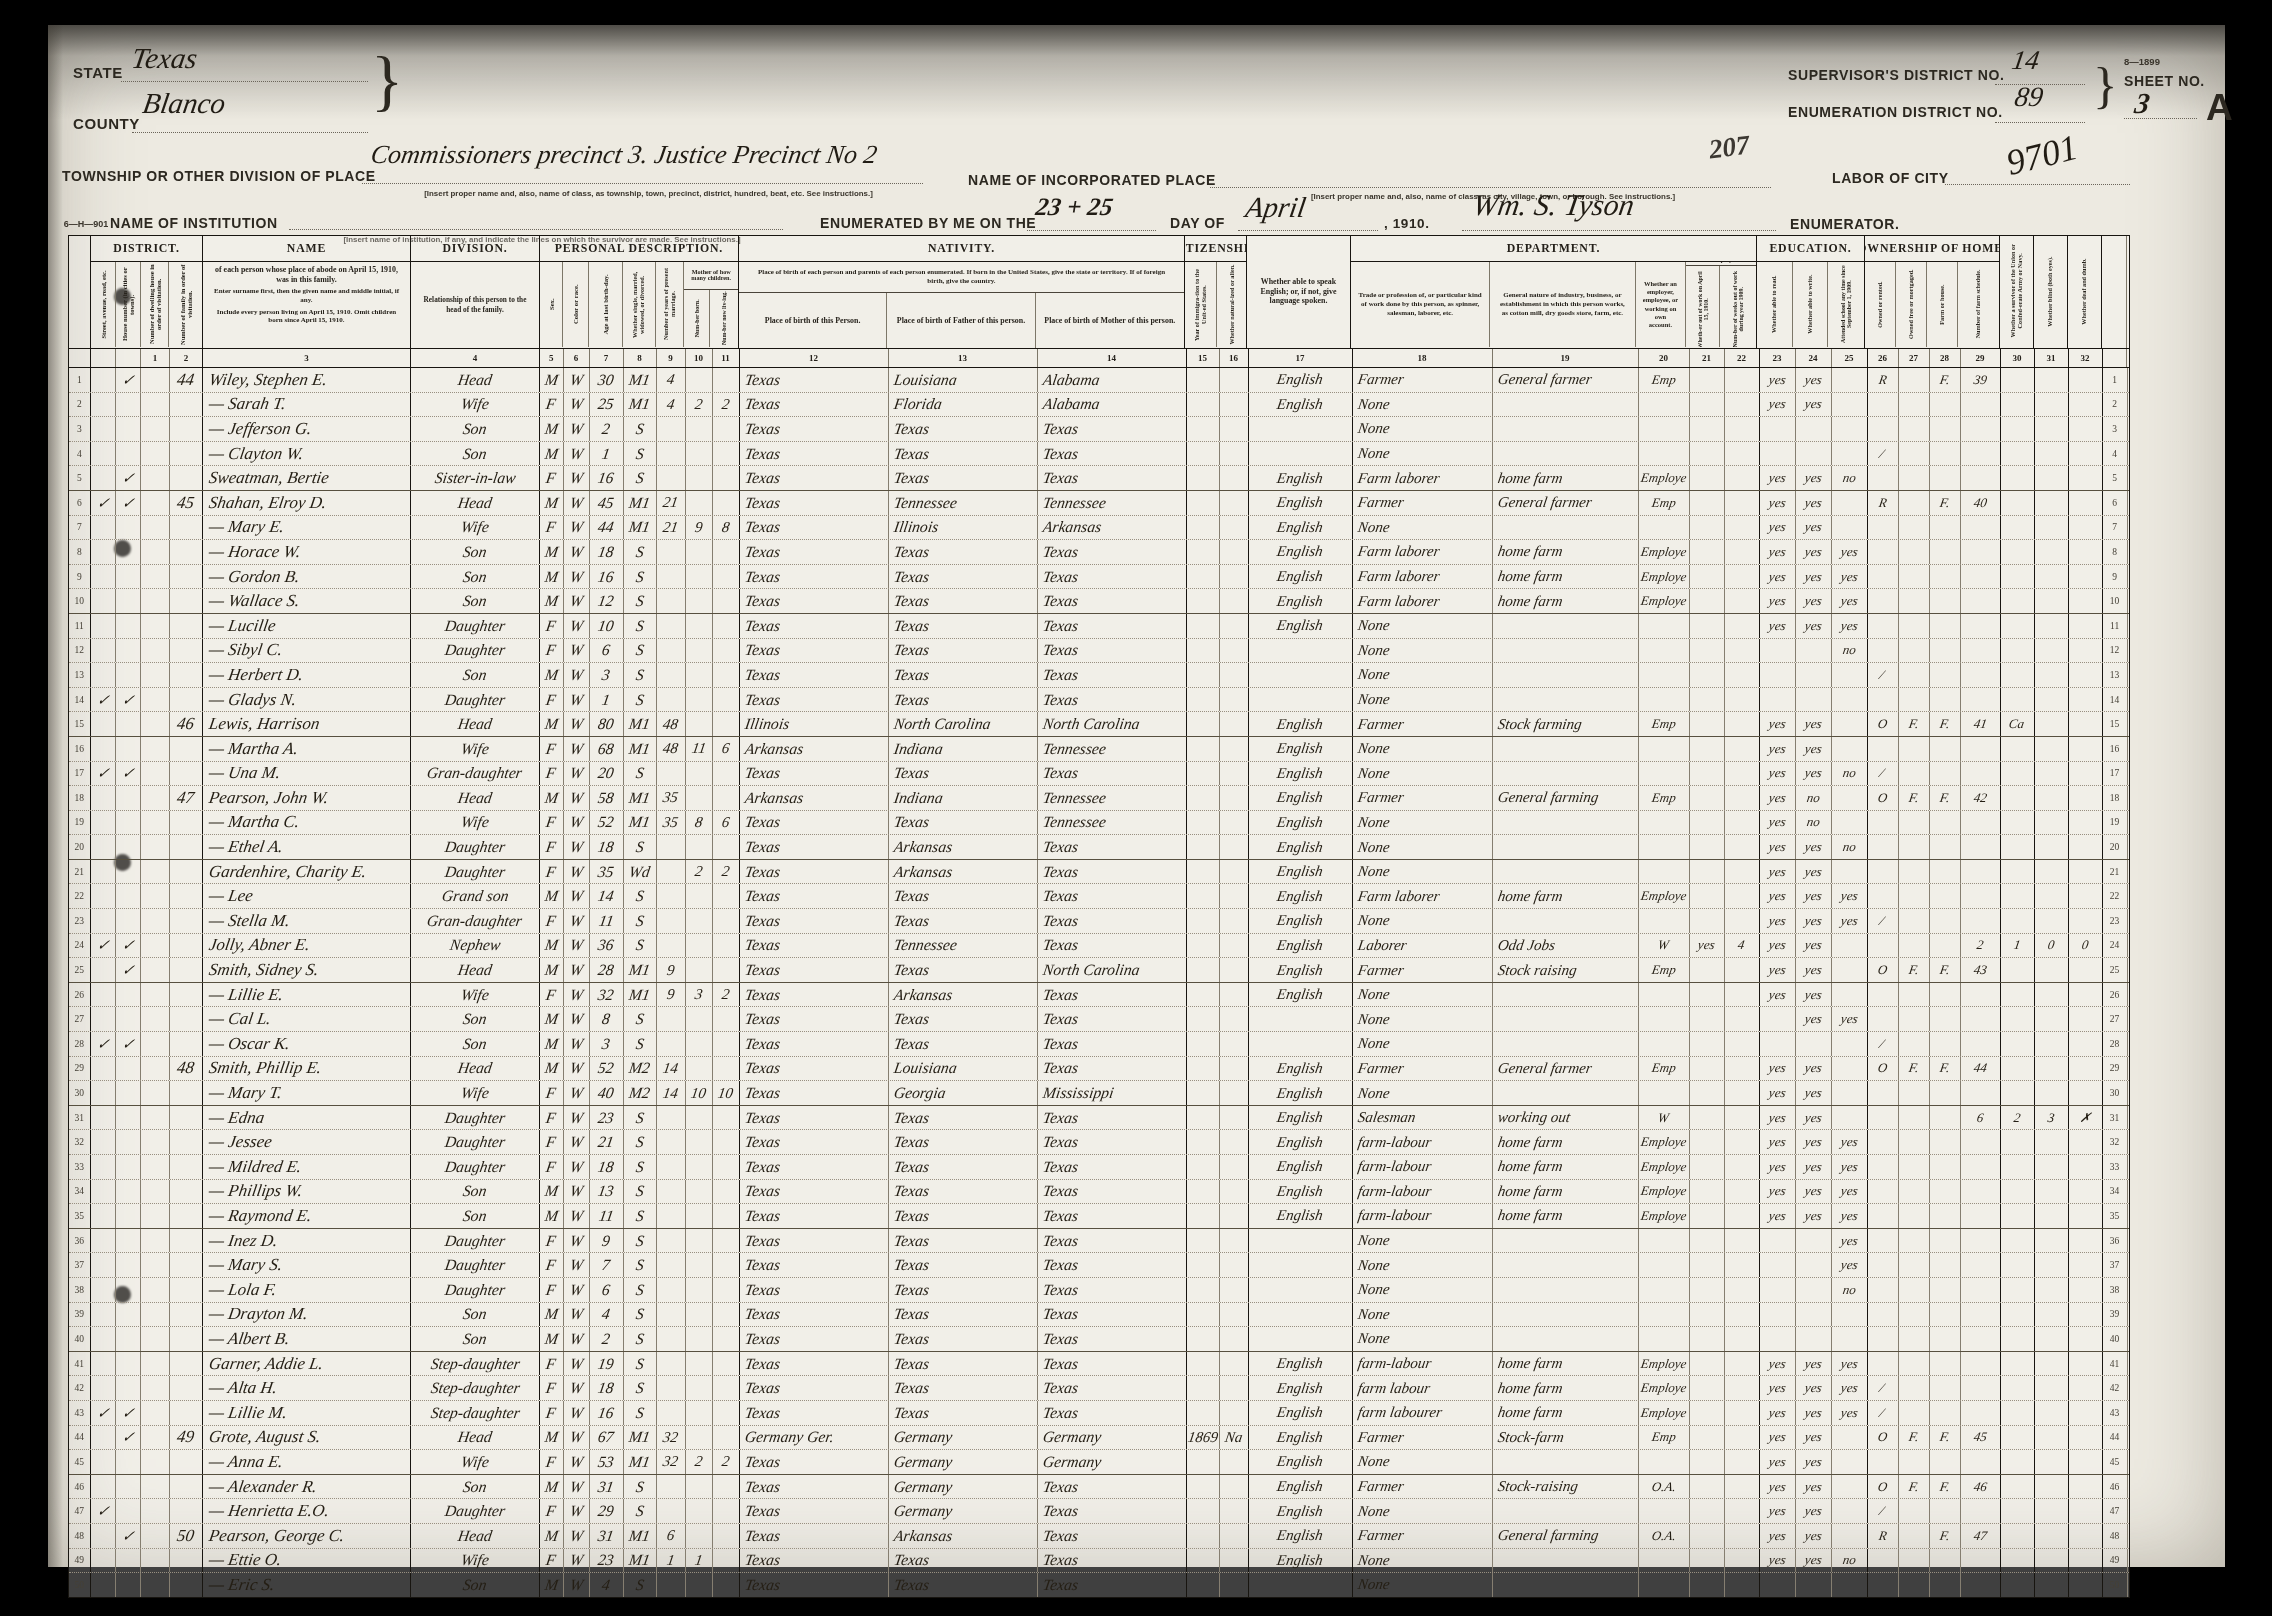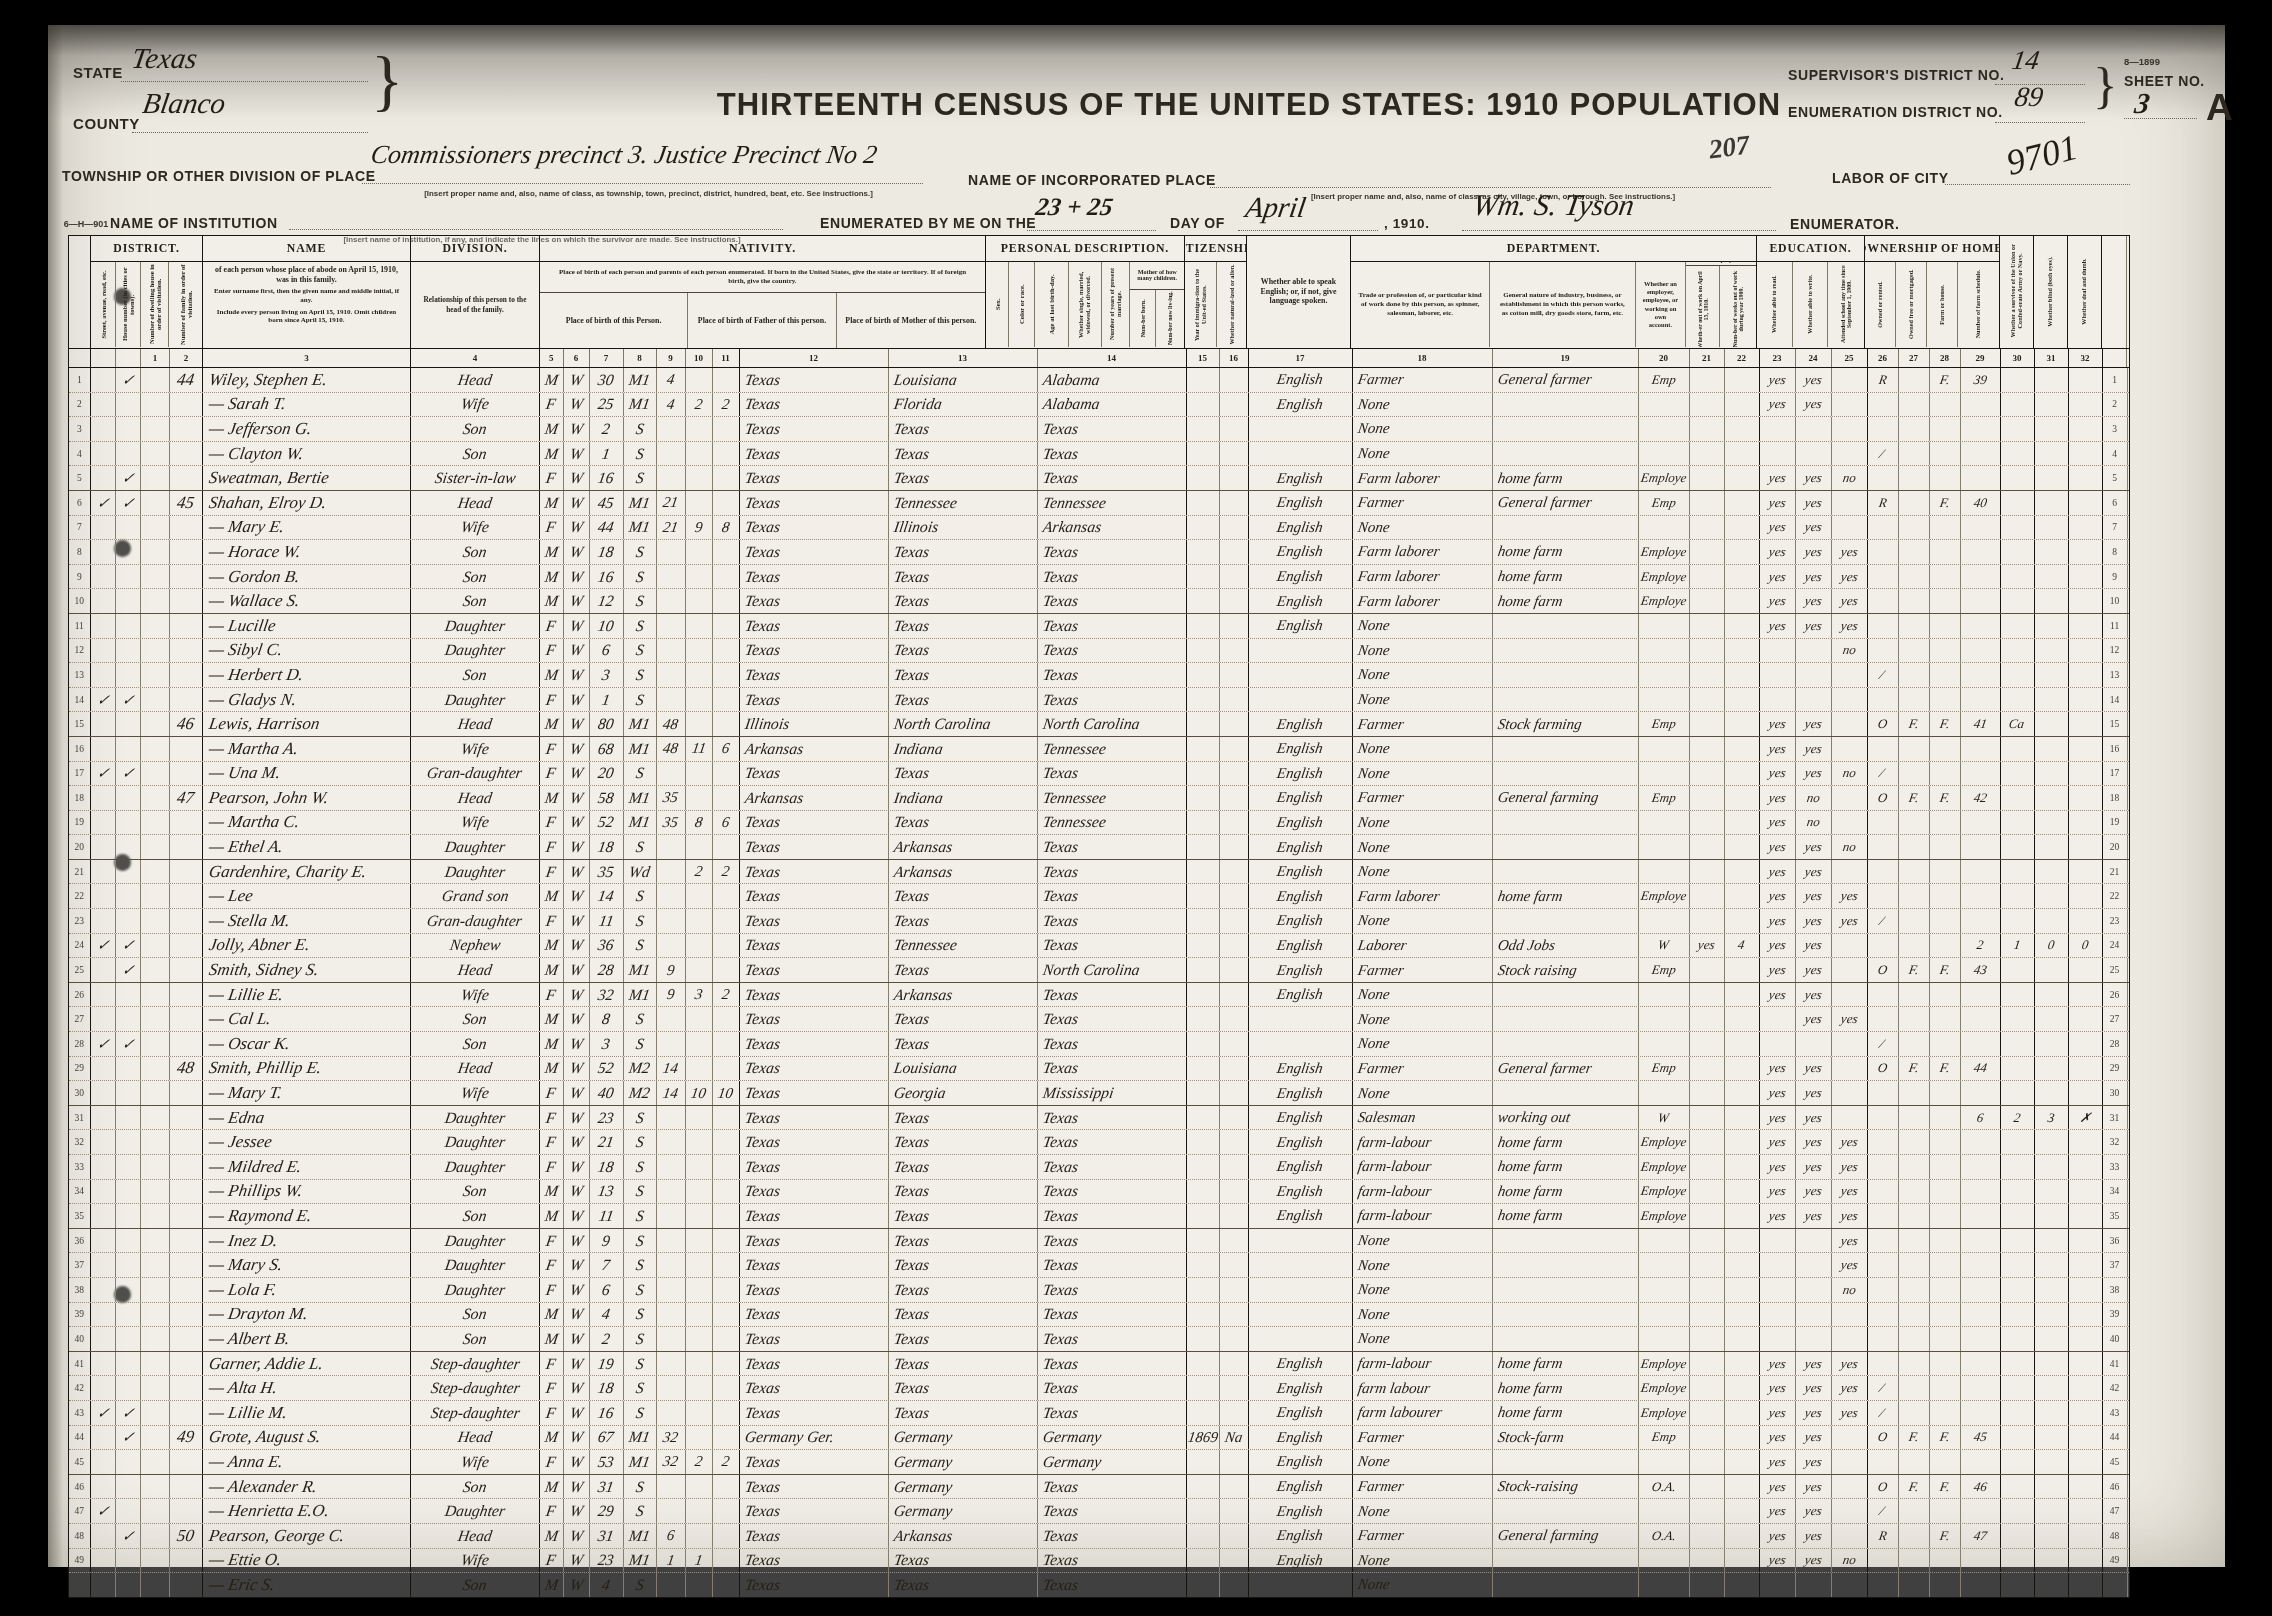--- a/index.html
+++ b/index.html
@@ -68,21 +68,20 @@
 
     <div class="abs plabel" style="left:25px;top:39px;font-size:15px;">STATE</div>
     <div class="abs" style="left:84px;top:17px;"><span class="hw skew" style="font-size:29px;">Texas</span></div>
     <div class="abs dots" style="left:73px;top:56px;width:247px;"></div>
     <div class="abs" style="left:323px;top:17px;font-size:67px;color:#2c2820;">}</div>
 
     <div class="abs plabel" style="left:25px;top:90px;font-size:15px;">COUNTY</div>
     <div class="abs" style="left:95px;top:62px;"><span class="hw skew" style="font-size:29px;">Blanco</span></div>
     <div class="abs dots" style="left:84px;top:107px;width:236px;"></div>
 
-    <div class="abs plabel" style="left:606px;top:62px;width:1190px;text-align:center;font-size:31px;letter-spacing:1.1px;">THIRTEENTH CENSUS OF THE UNITED STATES: 1910  POPULATION</div>
 
     <div class="abs" style="left:1661px;top:107px;"><span class="hw" style="display:inline-block;transform:rotate(-7deg);font-size:27px;color:#3c3832;font-weight:bold;">207</span></div>
 
     <div class="abs plabel" style="left:1740px;top:42px;font-size:14px;">SUPERVISOR'S DISTRICT NO.</div>
     <div class="abs" style="left:1964px;top:19.6px;"><span class="hw skew" style="font-size:27px;">14</span></div>
     <div class="abs dots" style="left:1947px;top:59px;width:90px;"></div>
     <div class="abs plabel" style="left:1740px;top:79px;font-size:14px;">ENUMERATION DISTRICT NO.</div>
     <div class="abs" style="left:1967px;top:56px;"><span class="hw skew" style="font-size:28px;">89</span></div>
     <div class="abs dots" style="left:1947px;top:97px;width:90px;"></div>
 
@@ -150,35 +149,20 @@
               <div class="blockdesc" style="font-size: 7px; padding: 2.8px 7.9px 0px;">Enter surname first, then the given name and middle initial, if any.</div>
               <div class="blockdesc" style="font-size: 7px; padding: 2.8px 7.9px 0px;">Include every person living on April 15, 1910.  Omit children born since April 15, 1910.</div>
             </div>
           </div>
           <div class="grp hv" style="width: 129px;">
             <div class="gtitle">DIVISION.</div>
             <div class="gbody" style="align-items: center; justify-content: center;">
               <div class="blockdesc">Relationship of this person to the head of the family.</div>
             </div>
           </div>
-          <div class="grp hv" style="width: 446px;">
-            <div class="gtitle">NATIVITY.</div>
-            <div class="natdesc">Place of birth of each person and parents of each person enumerated.  If born in the United States, give the state or territory.  If of foreign birth, give the country.</div>
-            <div class="natcols">
-              <div class="gcell" style="width: 149px;">
-                <div class="blockdesc" style="font-size: 7.9px;">Place of birth of this Person.</div>
-              </div>
-              <div class="gcell" style="width: 149px;">
-                <div class="blockdesc" style="font-size: 7.9px;">Place of birth of Father of this person.</div>
-              </div>
-              <div class="gcell" style="width: 149px;">
-                <div class="blockdesc" style="font-size: 7.9px;">Place of birth of Mother of this person.</div>
-              </div>
-            </div>
-          </div>
           <div class="grp hv" style="width: 199px;">
             <div class="gtitle">PERSONAL DESCRIPTION.</div>
             <div class="gbody">
               <div class="gcell" style="width: 23.6px;">
                 <div class="vt">Sex.</div>
               </div>
               <div class="gcell" style="width: 26px;">
                 <div class="vt">Color or race.</div>
               </div>
               <div class="gcell" style="width: 34px;">
@@ -193,20 +177,35 @@
               <div class="gcell" style="width: 54px; flex-direction: column; align-items: stretch;">
                 <div class="subtop" style="height: 28px;">Mother of how many children.</div>
                 <div class="subbot">
                   <div class="gcell" style="width: 26px;">
                     <div class="vt" style="font-size: 5.9px;">Num-ber born.</div>
                   </div>
                   <div class="gcell" style="width: 27px;">
                     <div class="vt" style="font-size: 5.9px;">Num-ber now liv-ing.</div>
                   </div>
                 </div>
+              </div>
+            </div>
+          </div>
+          <div class="grp hv" style="width: 446px;">
+            <div class="gtitle">NATIVITY.</div>
+            <div class="natdesc">Place of birth of each person and parents of each person enumerated.  If born in the United States, give the state or territory.  If of foreign birth, give the country.</div>
+            <div class="natcols">
+              <div class="gcell" style="width: 149px;">
+                <div class="blockdesc" style="font-size: 7.9px;">Place of birth of this Person.</div>
+              </div>
+              <div class="gcell" style="width: 149px;">
+                <div class="blockdesc" style="font-size: 7.9px;">Place of birth of Father of this person.</div>
+              </div>
+              <div class="gcell" style="width: 149px;">
+                <div class="blockdesc" style="font-size: 7.9px;">Place of birth of Mother of this person.</div>
               </div>
             </div>
           </div>
           <div class="grp hv" style="width: 62px;">
             <div class="gtitle">CITIZENSHIP.</div>
             <div class="gbody">
               <div class="gcell" style="width: 33px;">
                 <div class="vt" style="font-size: 6.2px;">Year of immigra-tion to the Unit-ed States.</div>
               </div>
               <div class="gcell" style="width: 29px;">

